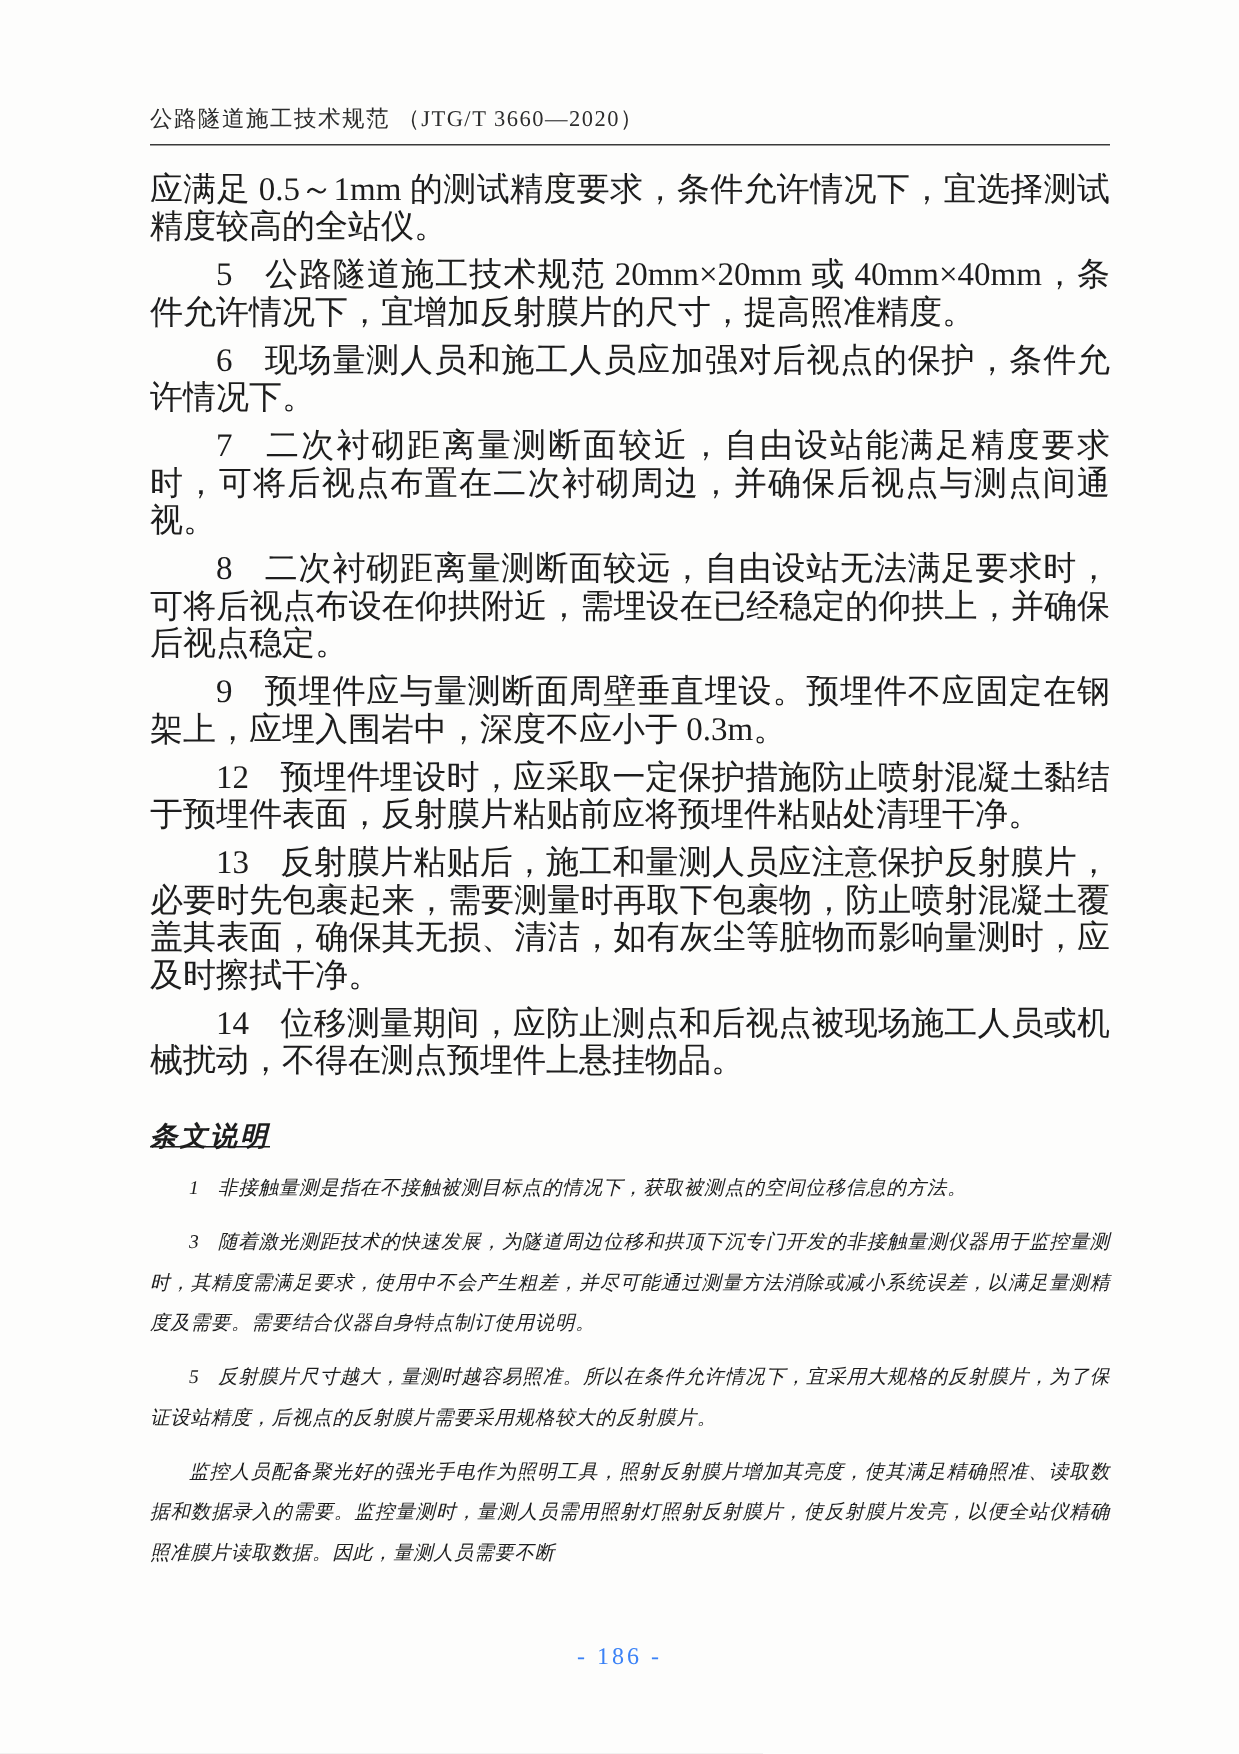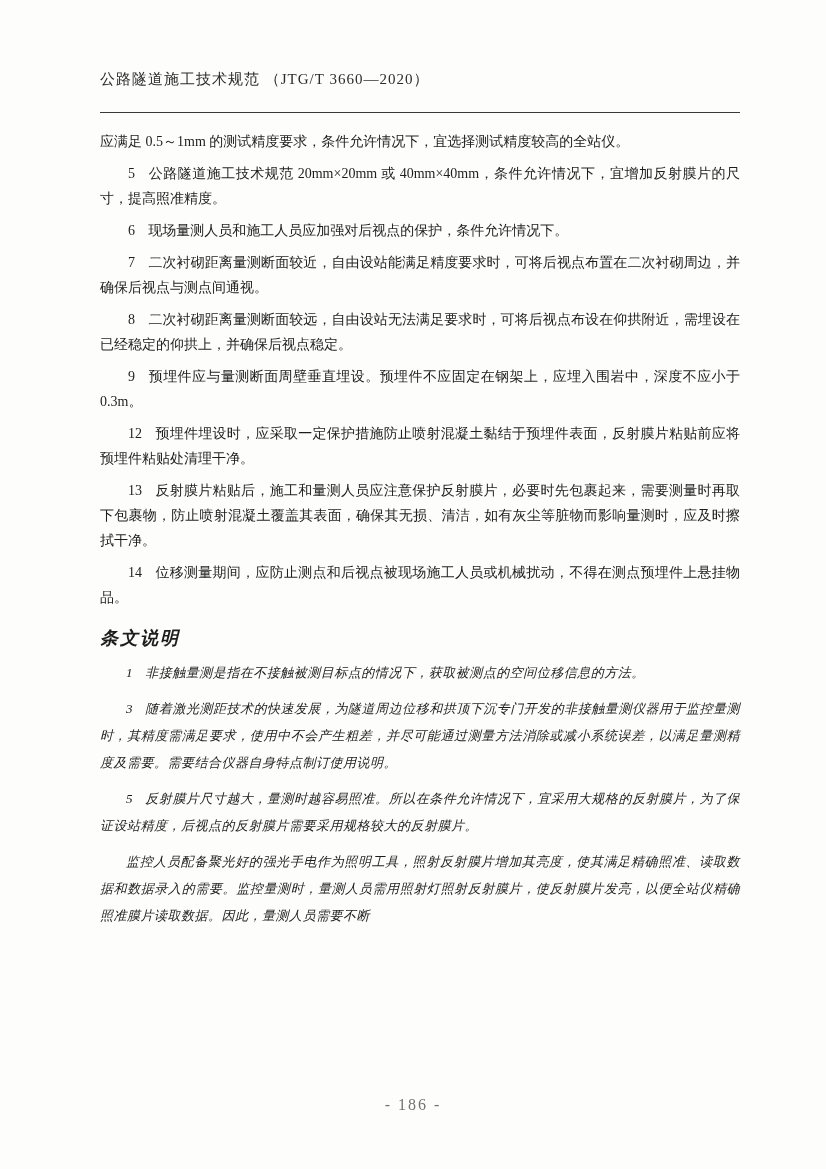--- a/index.html
+++ b/index.html
@@ -17,57 +17,58 @@
   .content {
     position: absolute;
     top: 70px;
     left: 100px;
     width: 640px;
   }
   .running-head {
     font-size: 15px;
     letter-spacing: 1px;
     color: #2c2c2c;
-    padding-bottom: 23px;
+    padding-bottom: 7px;
     border-bottom: 1.5px solid #3a3a3a;
   }
   .clauses { margin-top: 16px; }
   .para {
-    font-size: 14px;
+    font-size: 22px;
     line-height: 25px;
     margin: 7px 0;
     text-indent: 2em;
     text-align: justify;
     text-justify: inter-ideograph;
   }
   .para.no-indent { text-indent: 0; }
   .num { padding-right: 0.95em; }
   .section-heading {
     font-size: 18px;
     font-weight: bold;
     font-style: italic;
     letter-spacing: 2px;
-    margin: 16px 0 6px 0;
+    margin: 26px 0 6px 0;
+    text-decoration: underline;
   }
   .commentary .para {
     font-style: italic;
     font-size: 13px;
     line-height: 27px;
     letter-spacing: 0.5px;
     margin: 9px 0;
   }
   .page-number {
     position: absolute;
     bottom: 55px;
     left: 0;
     width: 100%;
     text-align: center;
     font-size: 16px;
     letter-spacing: 2px;
-    color: #737373;
+    color: #3b82f6;
   }
 </style>
 </head>
 <body>
 
 <div class="page">
   <div class="content">
 
     <div class="running-head">公路隧道施工技术规范 （JTG/T 3660—2020）</div>
 

